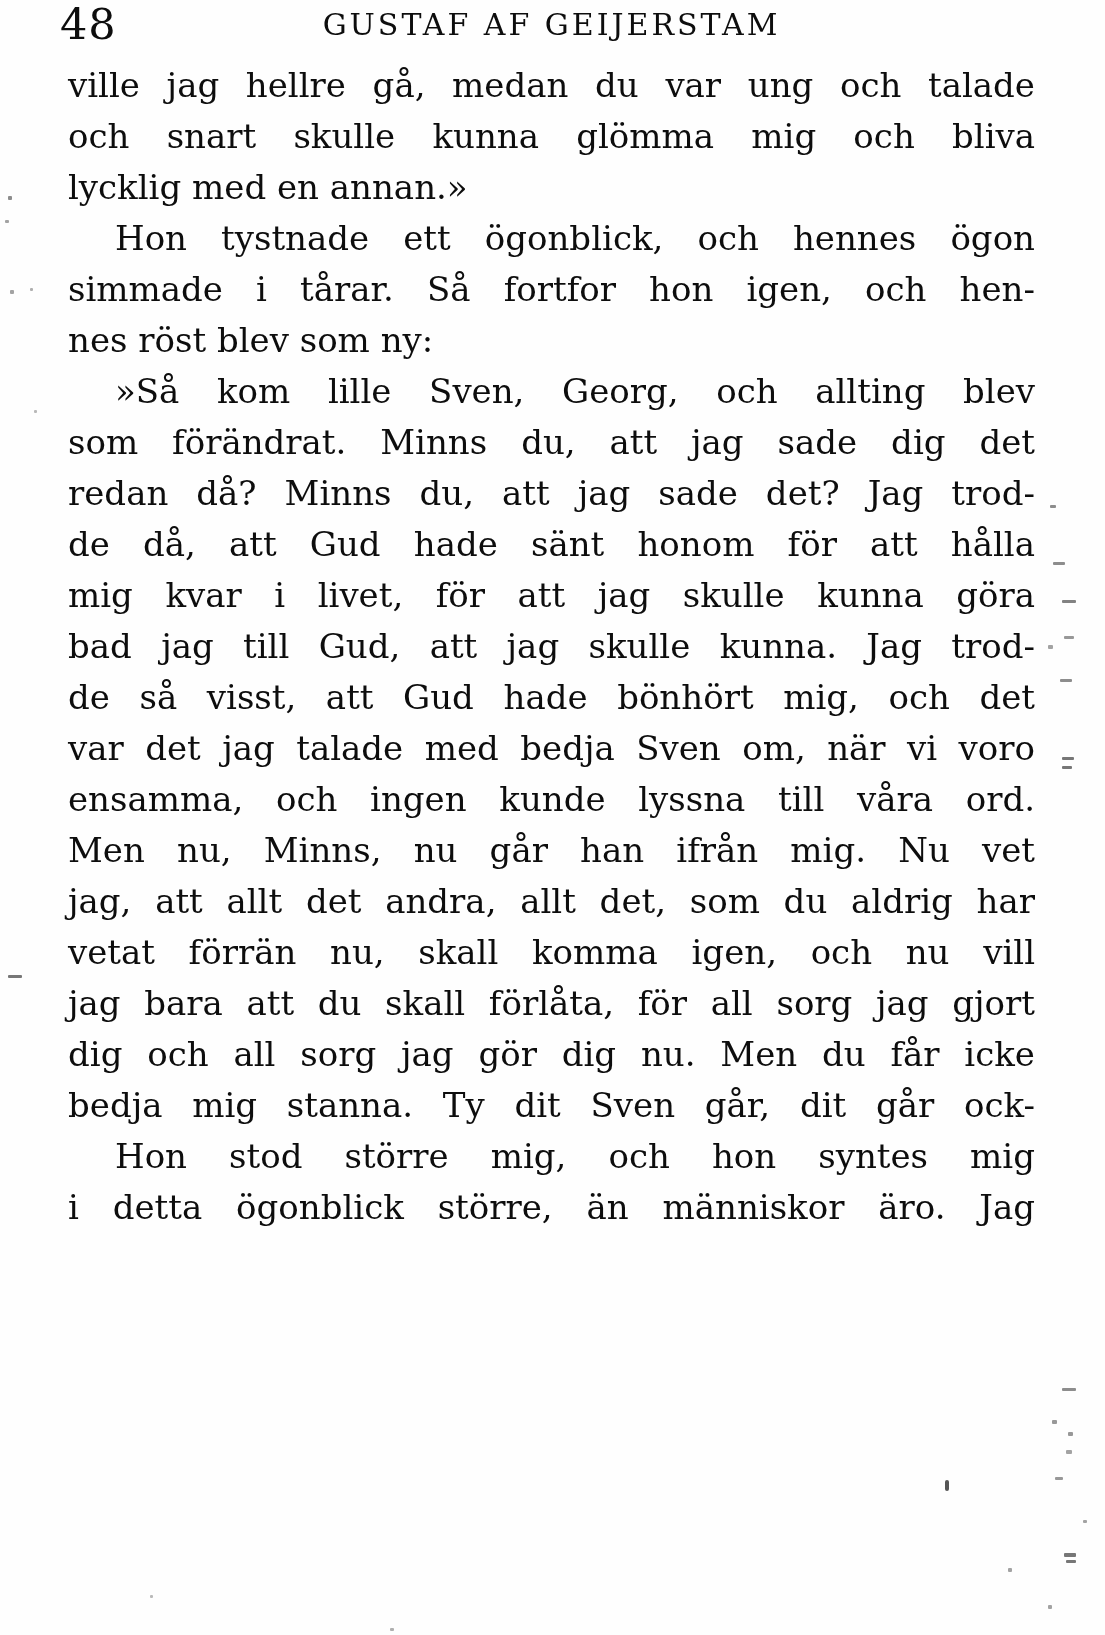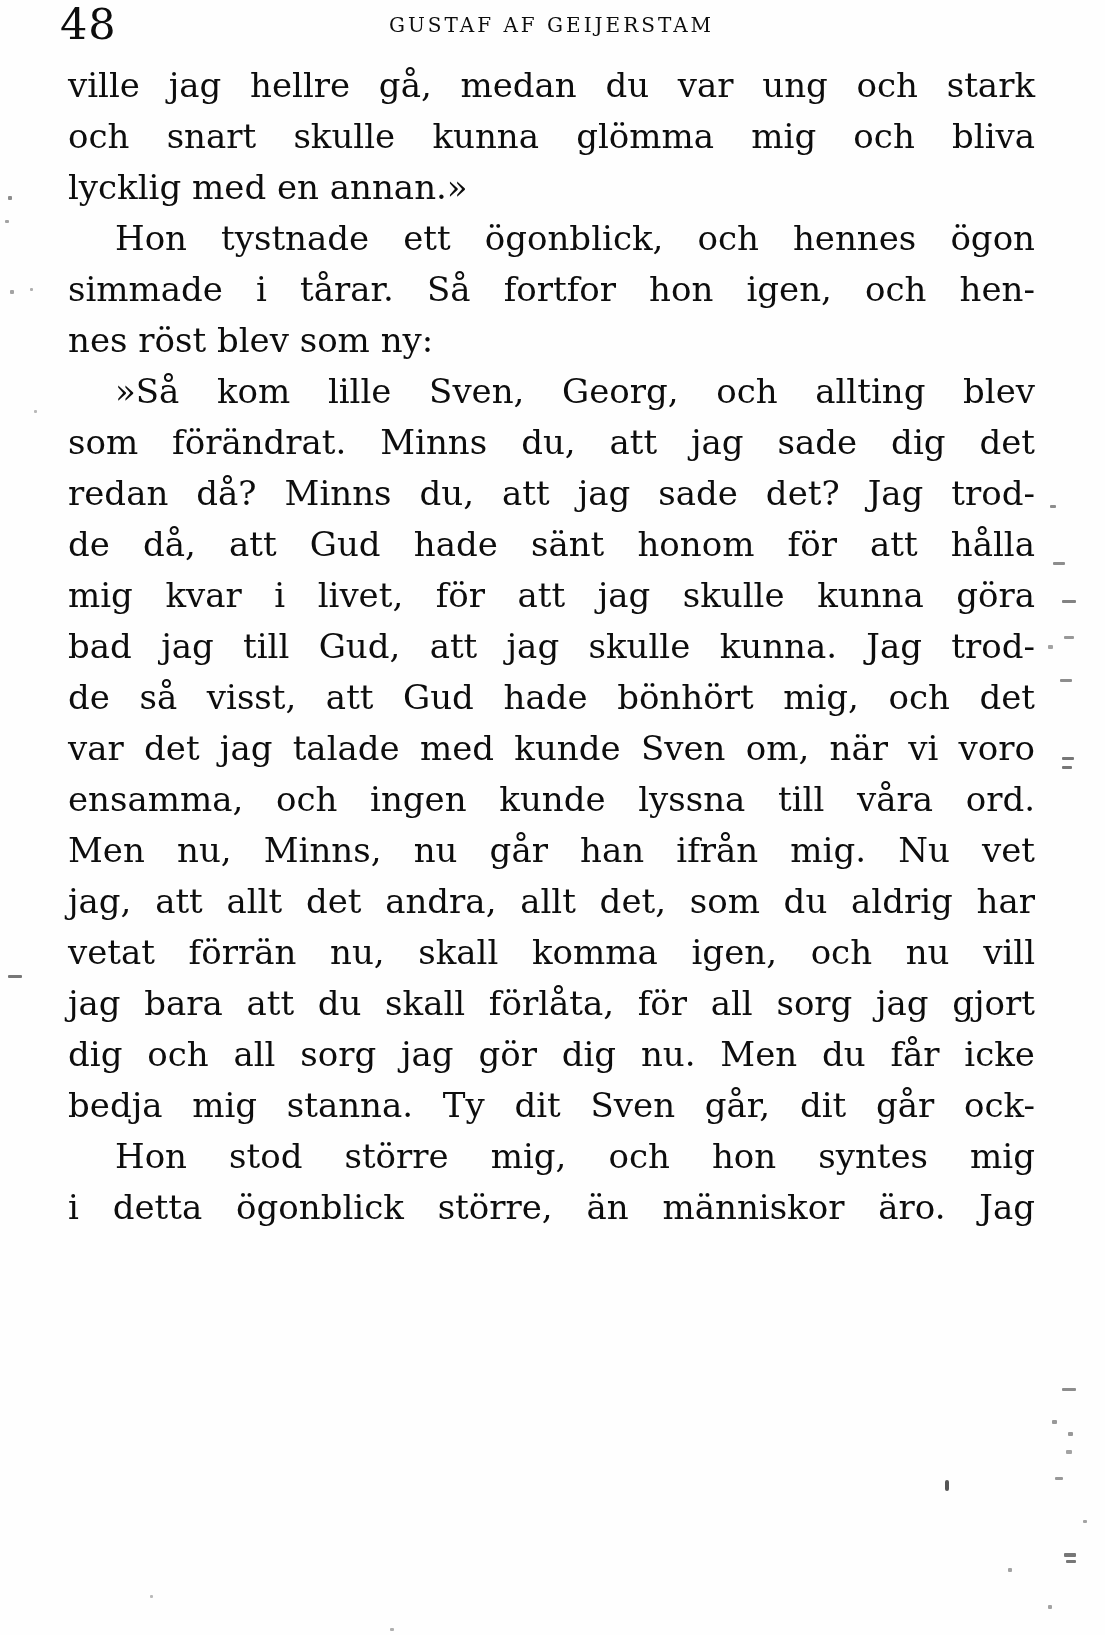--- a/index.html
+++ b/index.html
@@ -23,21 +23,21 @@
     font-size: 43px;
     line-height: 48px;
     letter-spacing: 1px;
   }
   .running-title {
     position: absolute;
     left: 68px;
     top: 6px;
     width: 967px;
     text-align: center;
-    font-size: 20px;
+    font-size: 30px;
     line-height: 38px;
     letter-spacing: 3px;
     white-space: nowrap;
   }
   .text-column {
     position: absolute;
     left: 68px;
     top: 60px;
     width: 967px;
     font-size: 34px;
@@ -67,34 +67,34 @@
 <body>
 
 <div class="page">
 
   <div>
     <span class="pagenum">48</span>
     <span class="running-title">GUSTAF AF GEIJERSTAM</span>
   </div>
 
   <div class="text-column">
-      <div class="line just">ville jag hellre gå, medan du var ung och stark</div>
+      <div class="line just">ville jag hellre gå, medan du var ung och talade</div>
       <div class="line just">och snart skulle kunna glömma mig och bliva</div>
       <div class="line end">lycklig med en annan.»</div>
       <div class="line just indent">Hon tystnade ett ögonblick, och hennes ögon</div>
       <div class="line just">simmade i tårar.  Så fortfor hon igen, och hen-</div>
       <div class="line end">nes röst blev som ny:</div>
       <div class="line just indent">»Så kom lille Sven, Georg, och allting blev</div>
       <div class="line just">som förändrat.  Minns du, att jag sade dig det</div>
       <div class="line just">redan då?  Minns du, att jag sade det?  Jag trod-</div>
       <div class="line just">de då, att Gud hade sänt honom för att hålla</div>
       <div class="line just">mig kvar i livet, för att jag skulle kunna göra</div>
       <div class="line just">bad jag till Gud, att jag skulle kunna.  Jag trod-</div>
       <div class="line just">de så visst, att Gud hade bönhört mig, och det</div>
-      <div class="line just">var det jag talade med kunde Sven om, när vi voro</div>
+      <div class="line just">var det jag talade med bedja Sven om, när vi voro</div>
       <div class="line just">ensamma, och ingen kunde lyssna till våra ord.</div>
       <div class="line just">Men nu, Minns, nu går han ifrån mig.  Nu vet</div>
       <div class="line just">jag, att allt det andra, allt det, som du aldrig har</div>
       <div class="line just">vetat förrän nu, skall komma igen, och nu vill</div>
       <div class="line just">jag bara att du skall förlåta, för all sorg jag gjort</div>
       <div class="line just">dig och all sorg jag gör dig nu.  Men du får icke</div>
       <div class="line just">bedja mig stanna.  Ty dit Sven går, dit går ock-</div>
       <div class="line just indent">Hon stod större mig, och hon syntes mig</div>
       <div class="line just">i detta ögonblick större, än människor äro.  Jag</div>
     </div>

